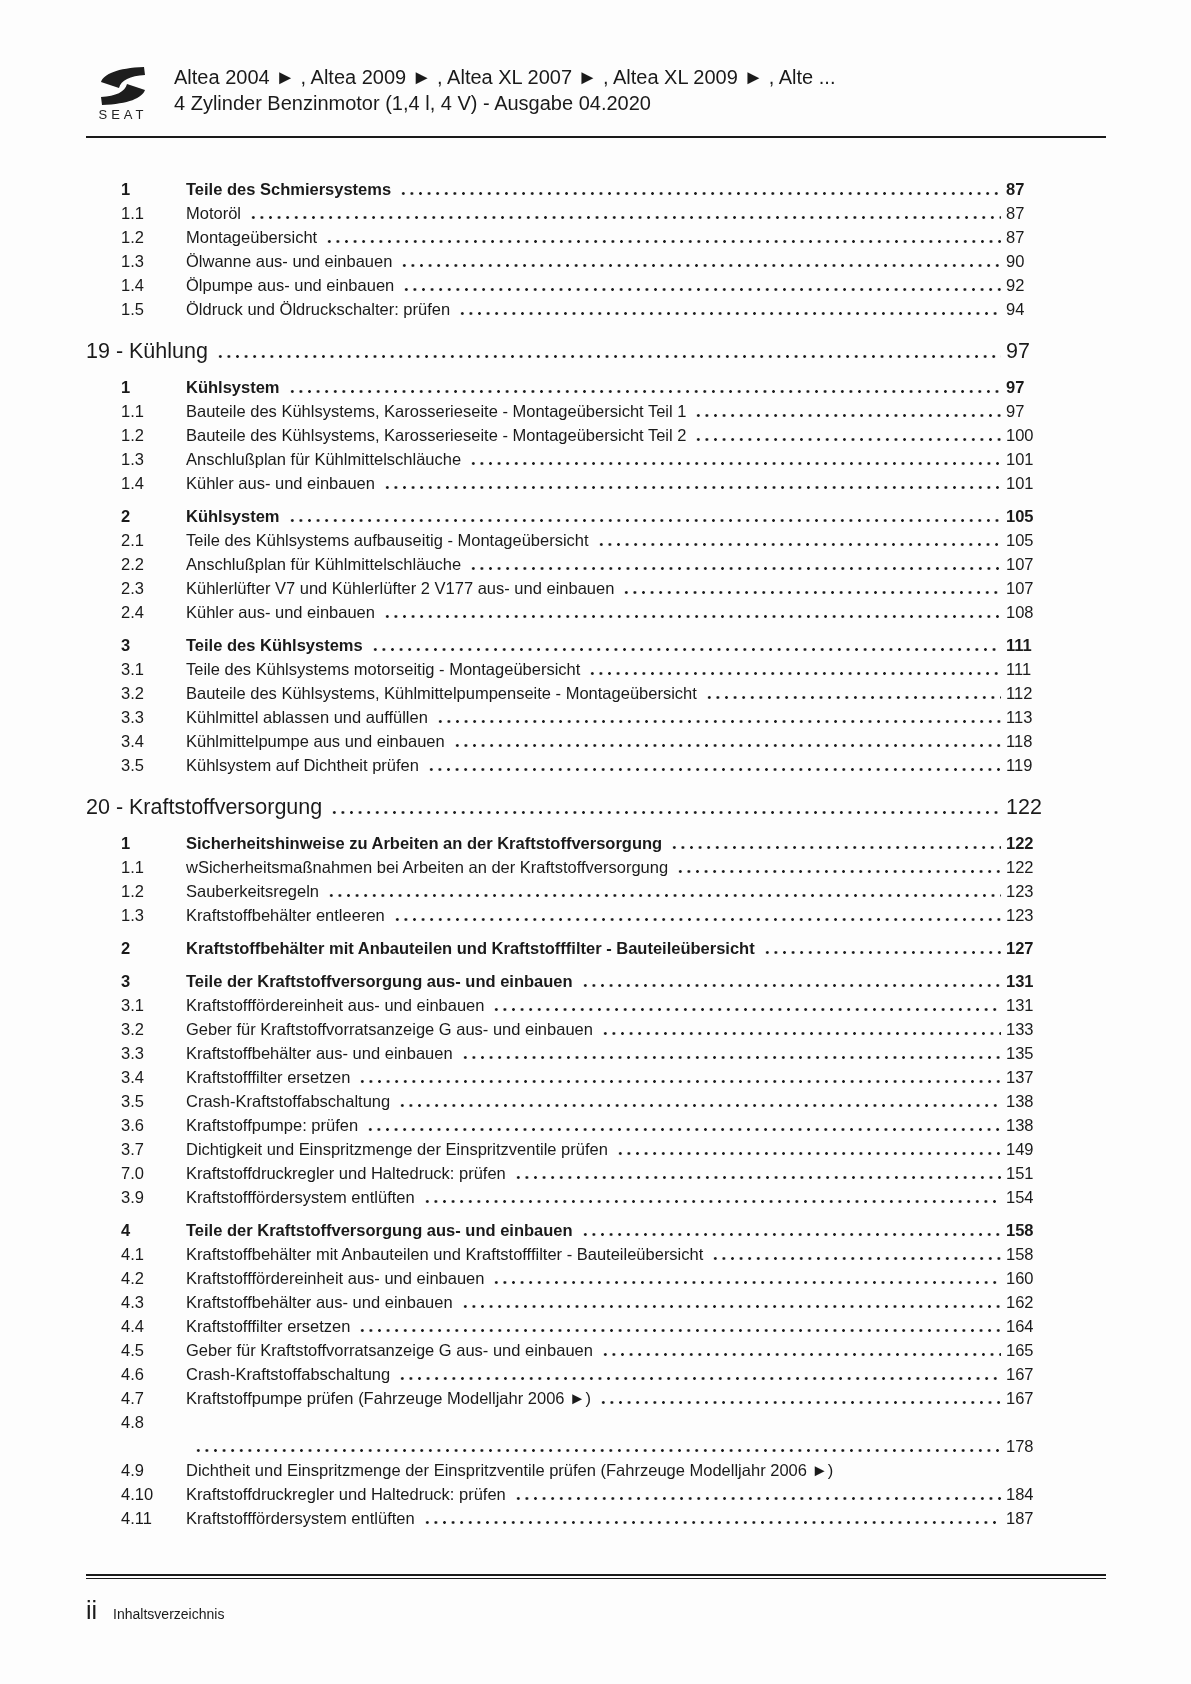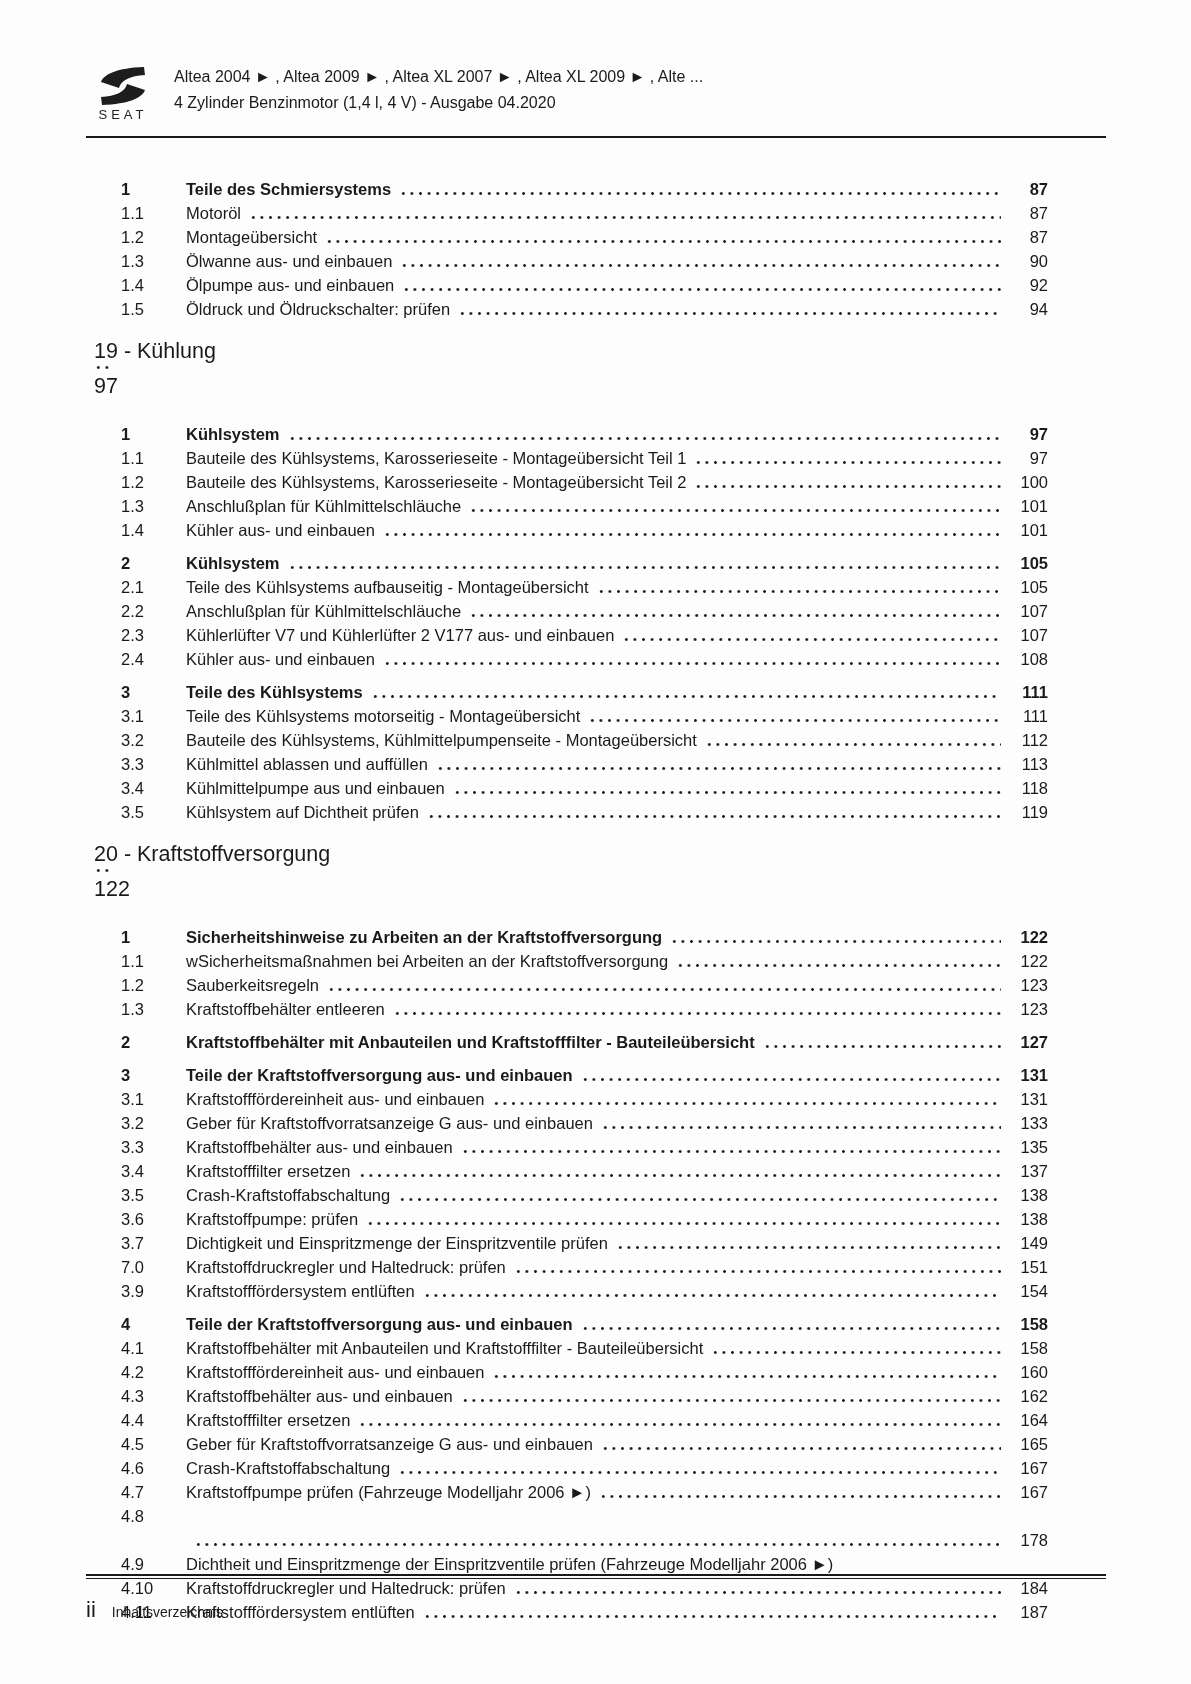--- a/index.html
+++ b/index.html
@@ -34,21 +34,21 @@
   .logo-s svg { display: block; margin: 0 auto; }
   .logo-wordmark {
     font-size: 13px;
     letter-spacing: 4px;
     font-weight: 500;
     margin-top: 1px;
     color: #222;
   }
   .header-text {
     margin-left: 14px;
-    font-size: 16px;
+    font-size: 20px;
     line-height: 26px;
     white-space: nowrap;
   }
   .header-rule {
     position: absolute;
     left: 86px;
     width: 1020px;
     top: 136px;
     border-top: 2px solid #1a1a1a;
   }
@@ -65,62 +65,60 @@
     align-items: baseline;
     line-height: 24px;
     white-space: nowrap;
   }
   .row.sec { font-weight: bold; margin-top: 9px; }
   .row.ch {
     font-size: 21.5px;
     line-height: 30px;
     margin-top: 15px;
     margin-bottom: 5px;
-    flex-direction: column;
   }
   .num {
     flex: 0 0 65px;
     margin-left: 35px;
   }
   .title { flex: 0 0 auto; }
   .dots {
     flex: 1 1 auto;
     min-width: 18px;
     height: 3px;
     margin: 0 5px 1px 8px;
     background-image: radial-gradient(circle, #1c1c1c 1.25px, rgba(0,0,0,0) 1.5px);
     background-size: 8.6px 3px;
     background-repeat: repeat-x;
     background-position: 0 50%;
   }
   .row.ch .dots { margin-bottom: 2px; }
   .pageno {
     flex: 0 0 42px;
-    text-align: right;
   }
   .row.cont .num { visibility: hidden; }
   
   .footer-rule {
     position: absolute;
     left: 86px;
     width: 1020px;
     top: 1574px;
     height: 2px;
     border-top: 2px solid #1a1a1a;
     border-bottom: 1px solid #1a1a1a;
   }
   .footer {
     position: absolute;
     left: 86px;
     top: 1596px;
     display: flex;
     align-items: baseline;
   }
   .footer-ii {
-    font-size: 22px;
+    font-size: 25px;
     line-height: 28px;
   }
   .footer-label {
     font-size: 14px;
     margin-left: 16px;
   }
 </style>
 </head>
 <body>
 

